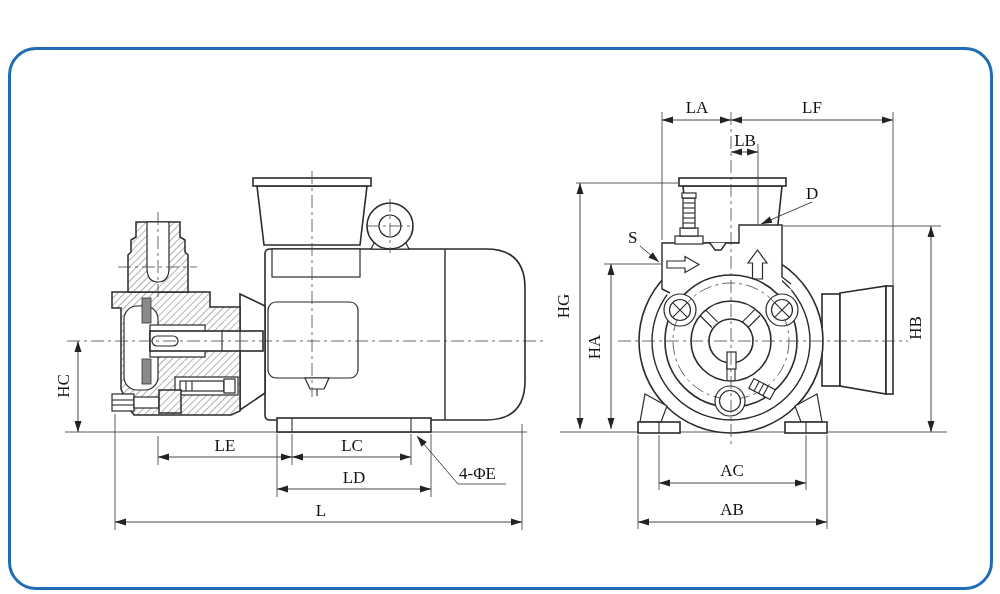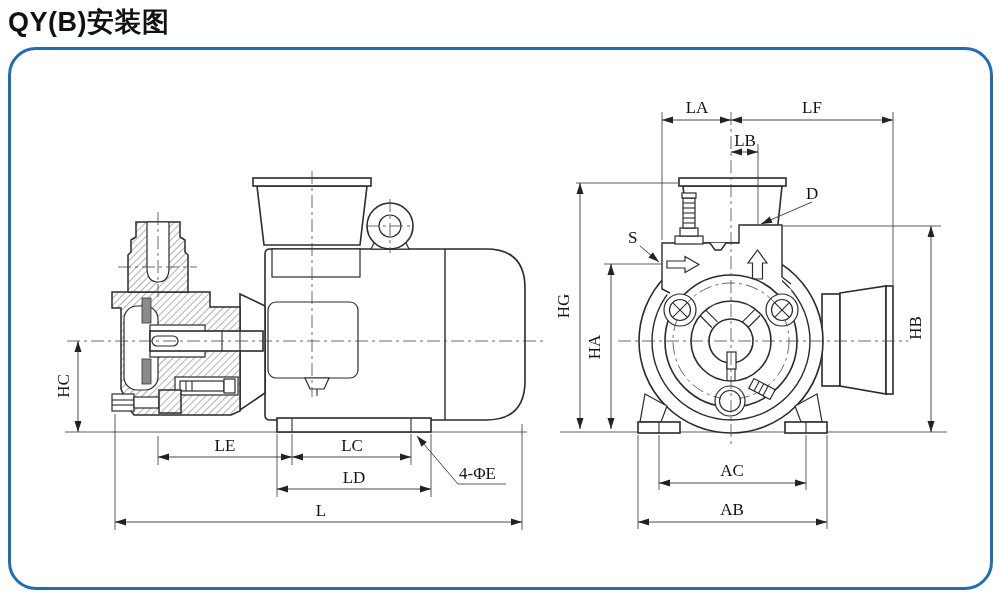--- a/index.html
+++ b/index.html
@@ -19,21 +19,20 @@
   .dim {fill:none;stroke:#333;stroke-width:0.9;marker-start:url(#ma);marker-end:url(#ma);}
   .ldr {fill:none;stroke:#333;stroke-width:0.9;marker-end:url(#ma);}
   .ext {fill:none;stroke:#333;stroke-width:0.8;}
   .lab {font-family:"Liberation Serif",serif;font-size:17px;fill:#111;}
   .mid {text-anchor:middle;}
 </style>
 </head>
 <body>
 
 <div class="page">
-  <h1 class="title">QY(B)安装图</h1>
   <div class="panel"></div>
 
   <svg width="1000" height="594" viewBox="0 0 1000 594">
     <defs>
       <pattern id="hatch" width="5" height="5" patternUnits="userSpaceOnUse" patternTransform="rotate(45)">
         <rect width="5" height="5" fill="#ffffff"></rect>
         <line x1="0" y1="0" x2="0" y2="5" stroke="#555" stroke-width="0.9"></line>
       </pattern>
       <marker id="ma" viewBox="0 0 12 9" refX="11.5" refY="4.5" markerWidth="12" markerHeight="9" markerUnits="userSpaceOnUse" orient="auto-start-reverse">
         <path d="M0.5,1 L11.5,4.5 L0.5,8 Z" fill="#222"></path>

